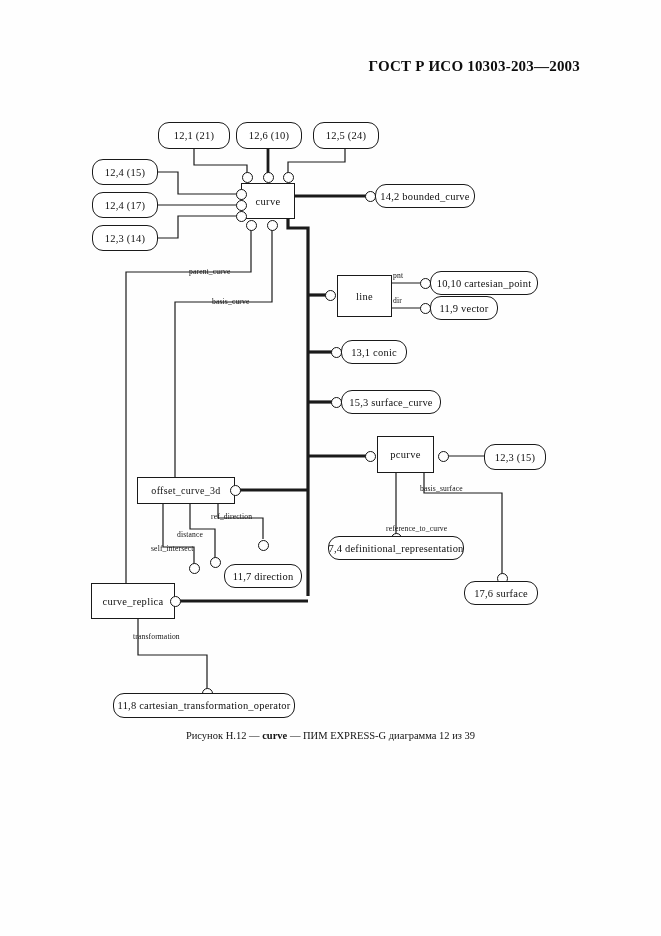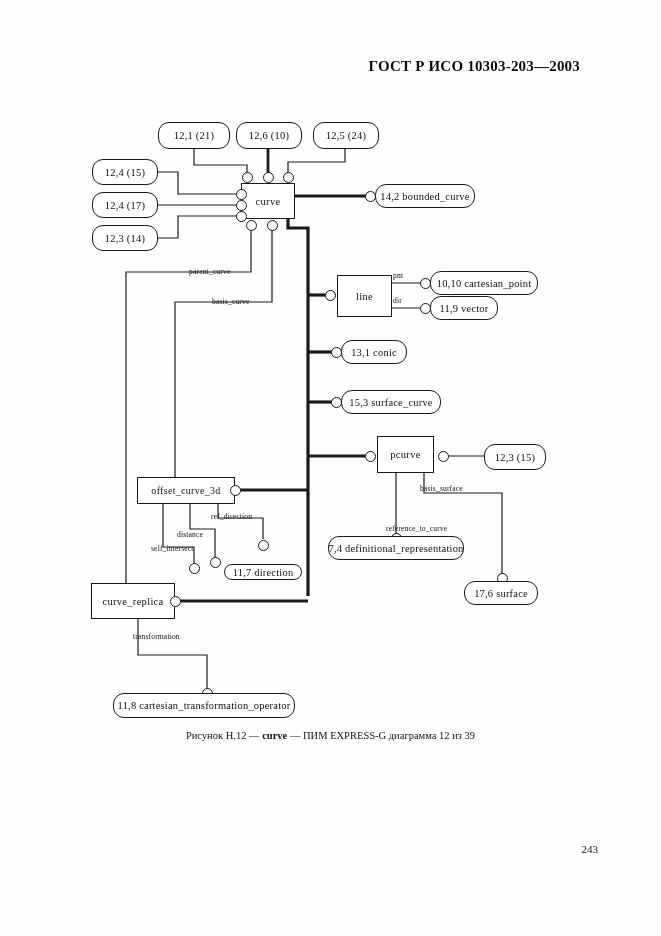--- a/index.html
+++ b/index.html
@@ -263,21 +263,21 @@
     <div class="ebox" style="left:137px; top:477px; width:98px; height:27px; font-size:10px;">
       <span>offset_curve_3d</span>
     </div>
     <div class="node-dot" style="left:230px; top:485px;"></div>
 
     <div class="attr-label" style="left:211px; top:512px;font-family:Liberation Serif, serif;">ref_direction</div>
     <div class="attr-label" style="left:177px; top:530px;">distance</div>
     <div class="attr-label" style="left:151px; top:544px;">self_intersect</div>
 
     <div class="node-dot" style="left:258px; top:540px;"></div>
-    <div class="rbox" style="left:224px; top:564px; width:78px; height:16px;">
+    <div class="rbox" style="left:224px; top:564px; width:78px; height:24px;">
       <span>11,7 direction</span>
     </div>
 
     <div class="node-dot" style="left:210px; top:557px;"></div>
     <div class="node-dot" style="left:189px; top:563px;"></div>
 
     <div class="ebox" style="left:91px; top:583px; width:84px; height:36px;">
       <span>curve_replica</span>
     </div>
     <div class="node-dot" style="left:170px; top:596px;"></div>
@@ -288,15 +288,14 @@
     <div class="rbox" style="left:113px; top:693px; width:182px; height:25px;">
       <span>11,8 cartesian_transformation_operator</span>
     </div>
 
   </div>
 
   <div id="caption">
     <span>Рисунок Н.12 — </span><span class="bold">curve</span><span> — ПИМ EXPRESS-G диаграмма 12 из 39</span>
   </div>
 
-  <div id="page-number">243</div>
 
 </div>
 
 </body></html>

